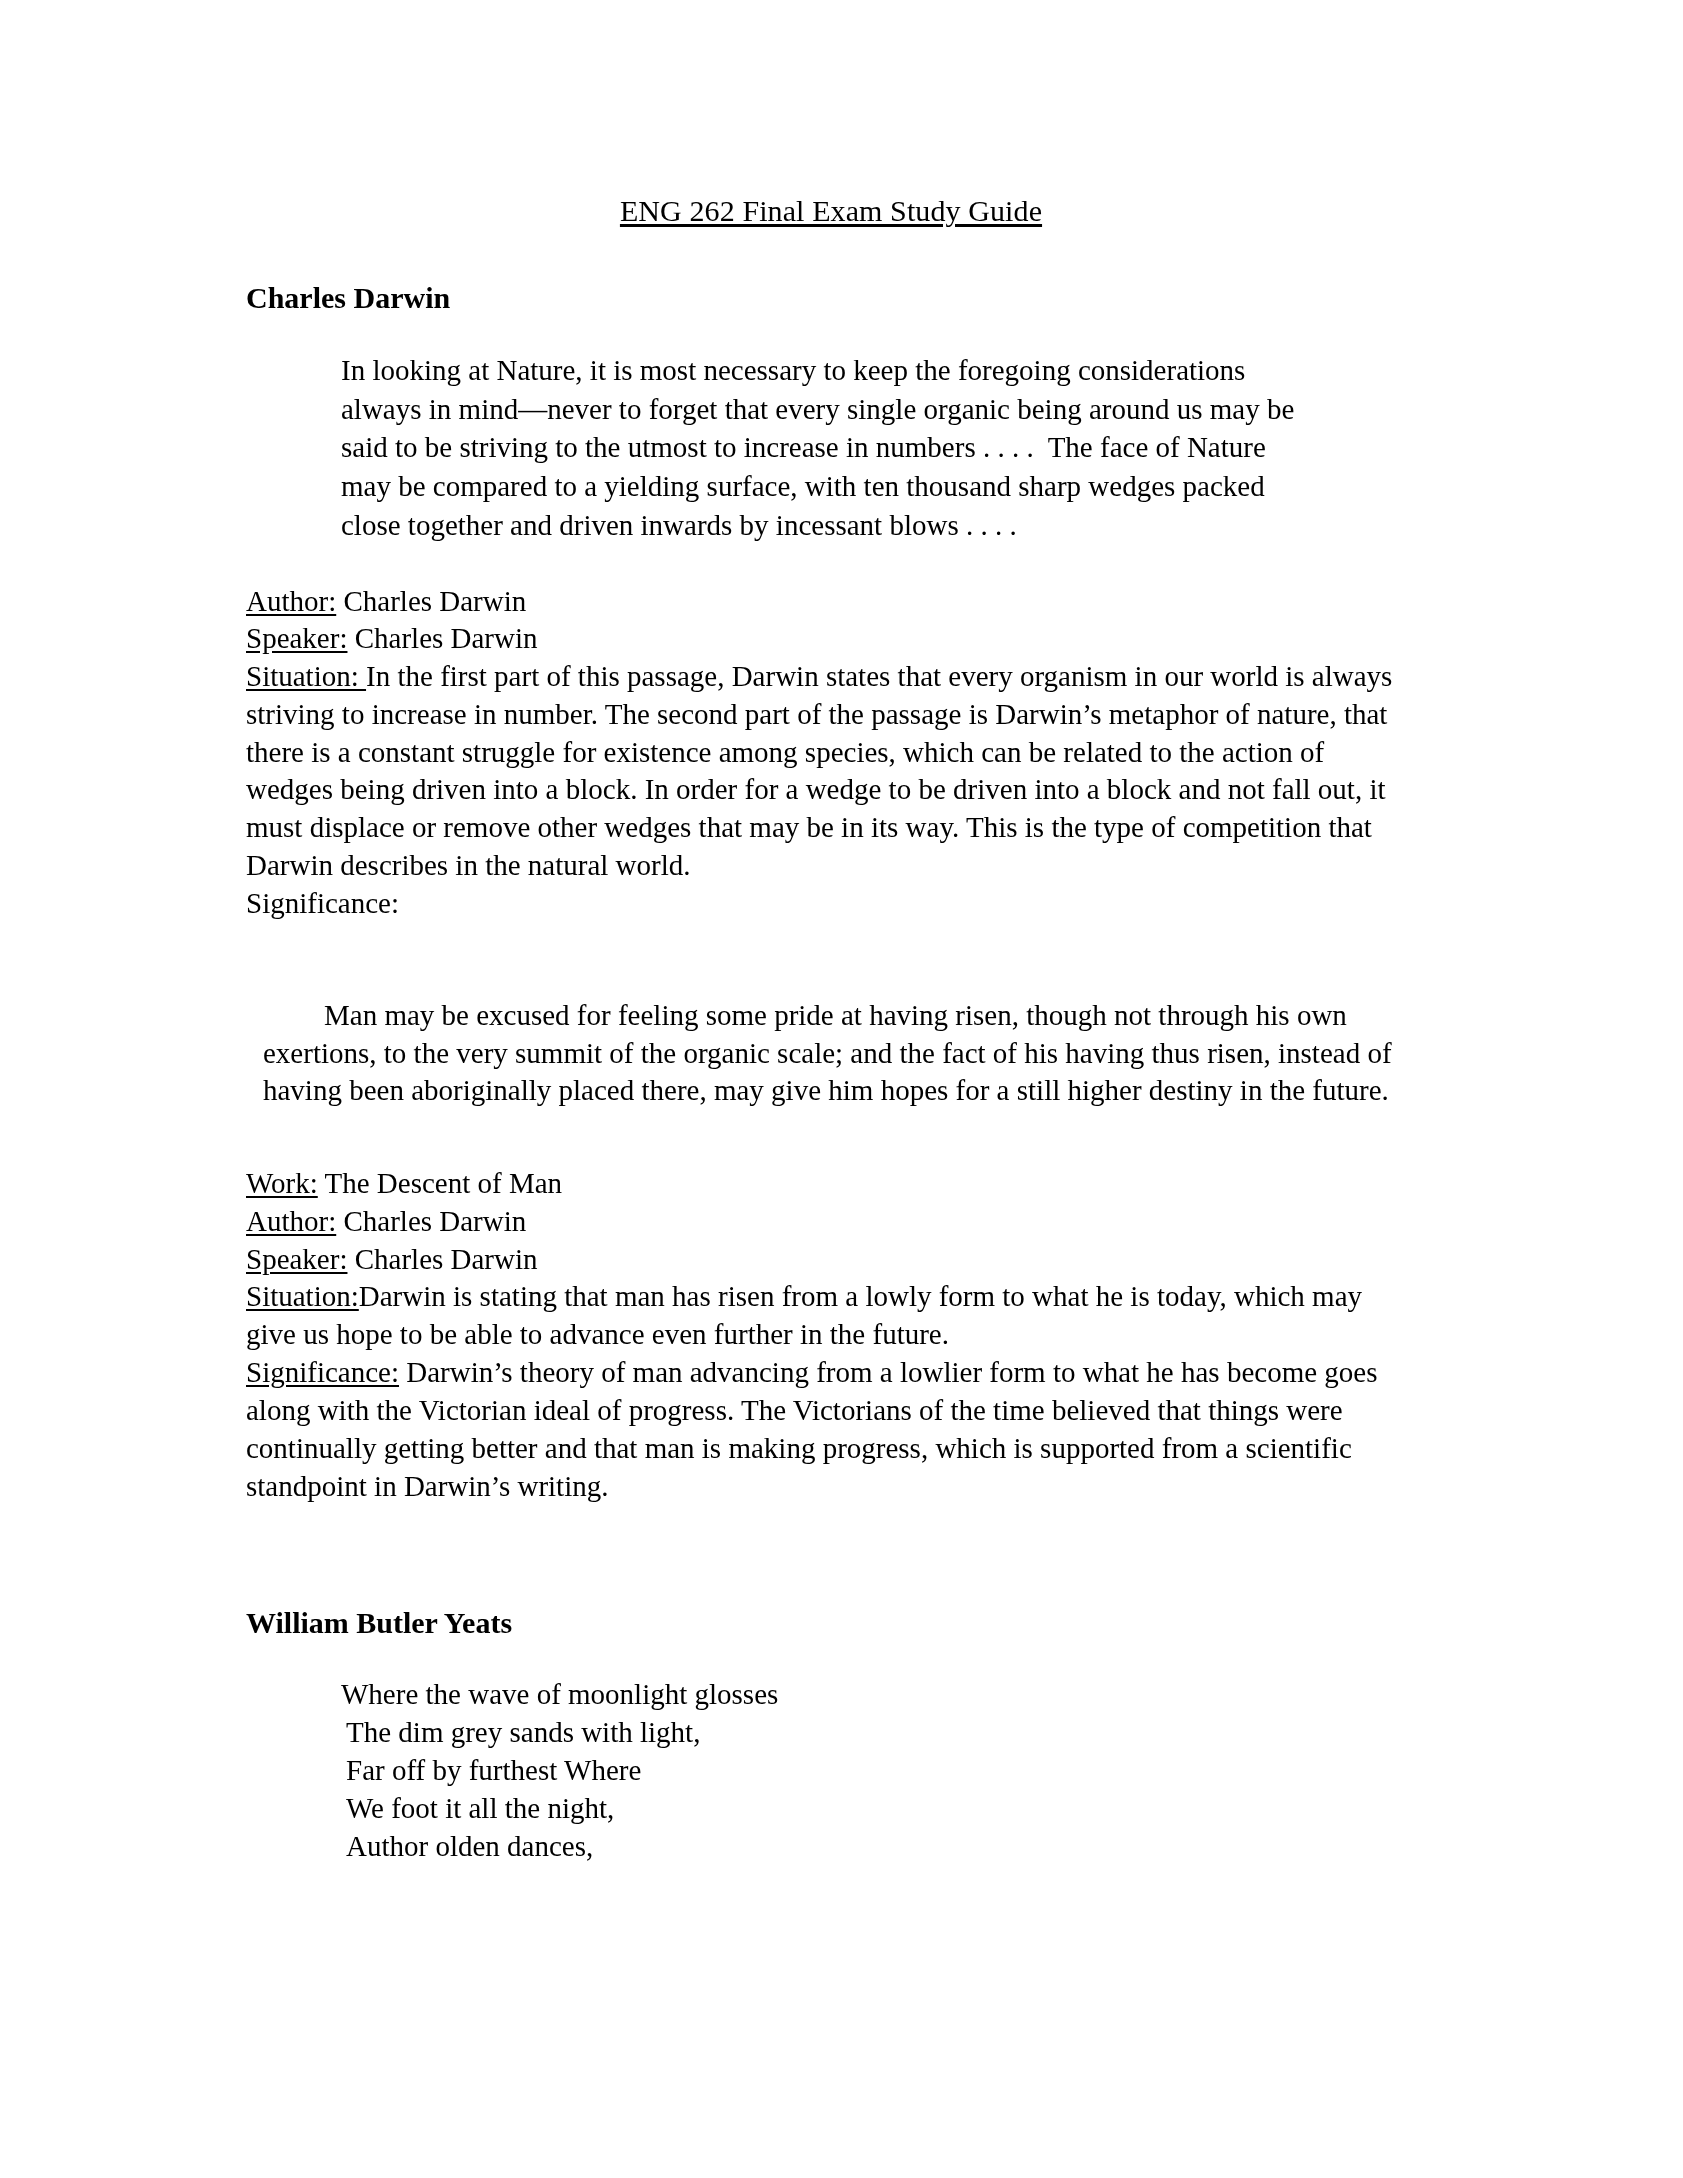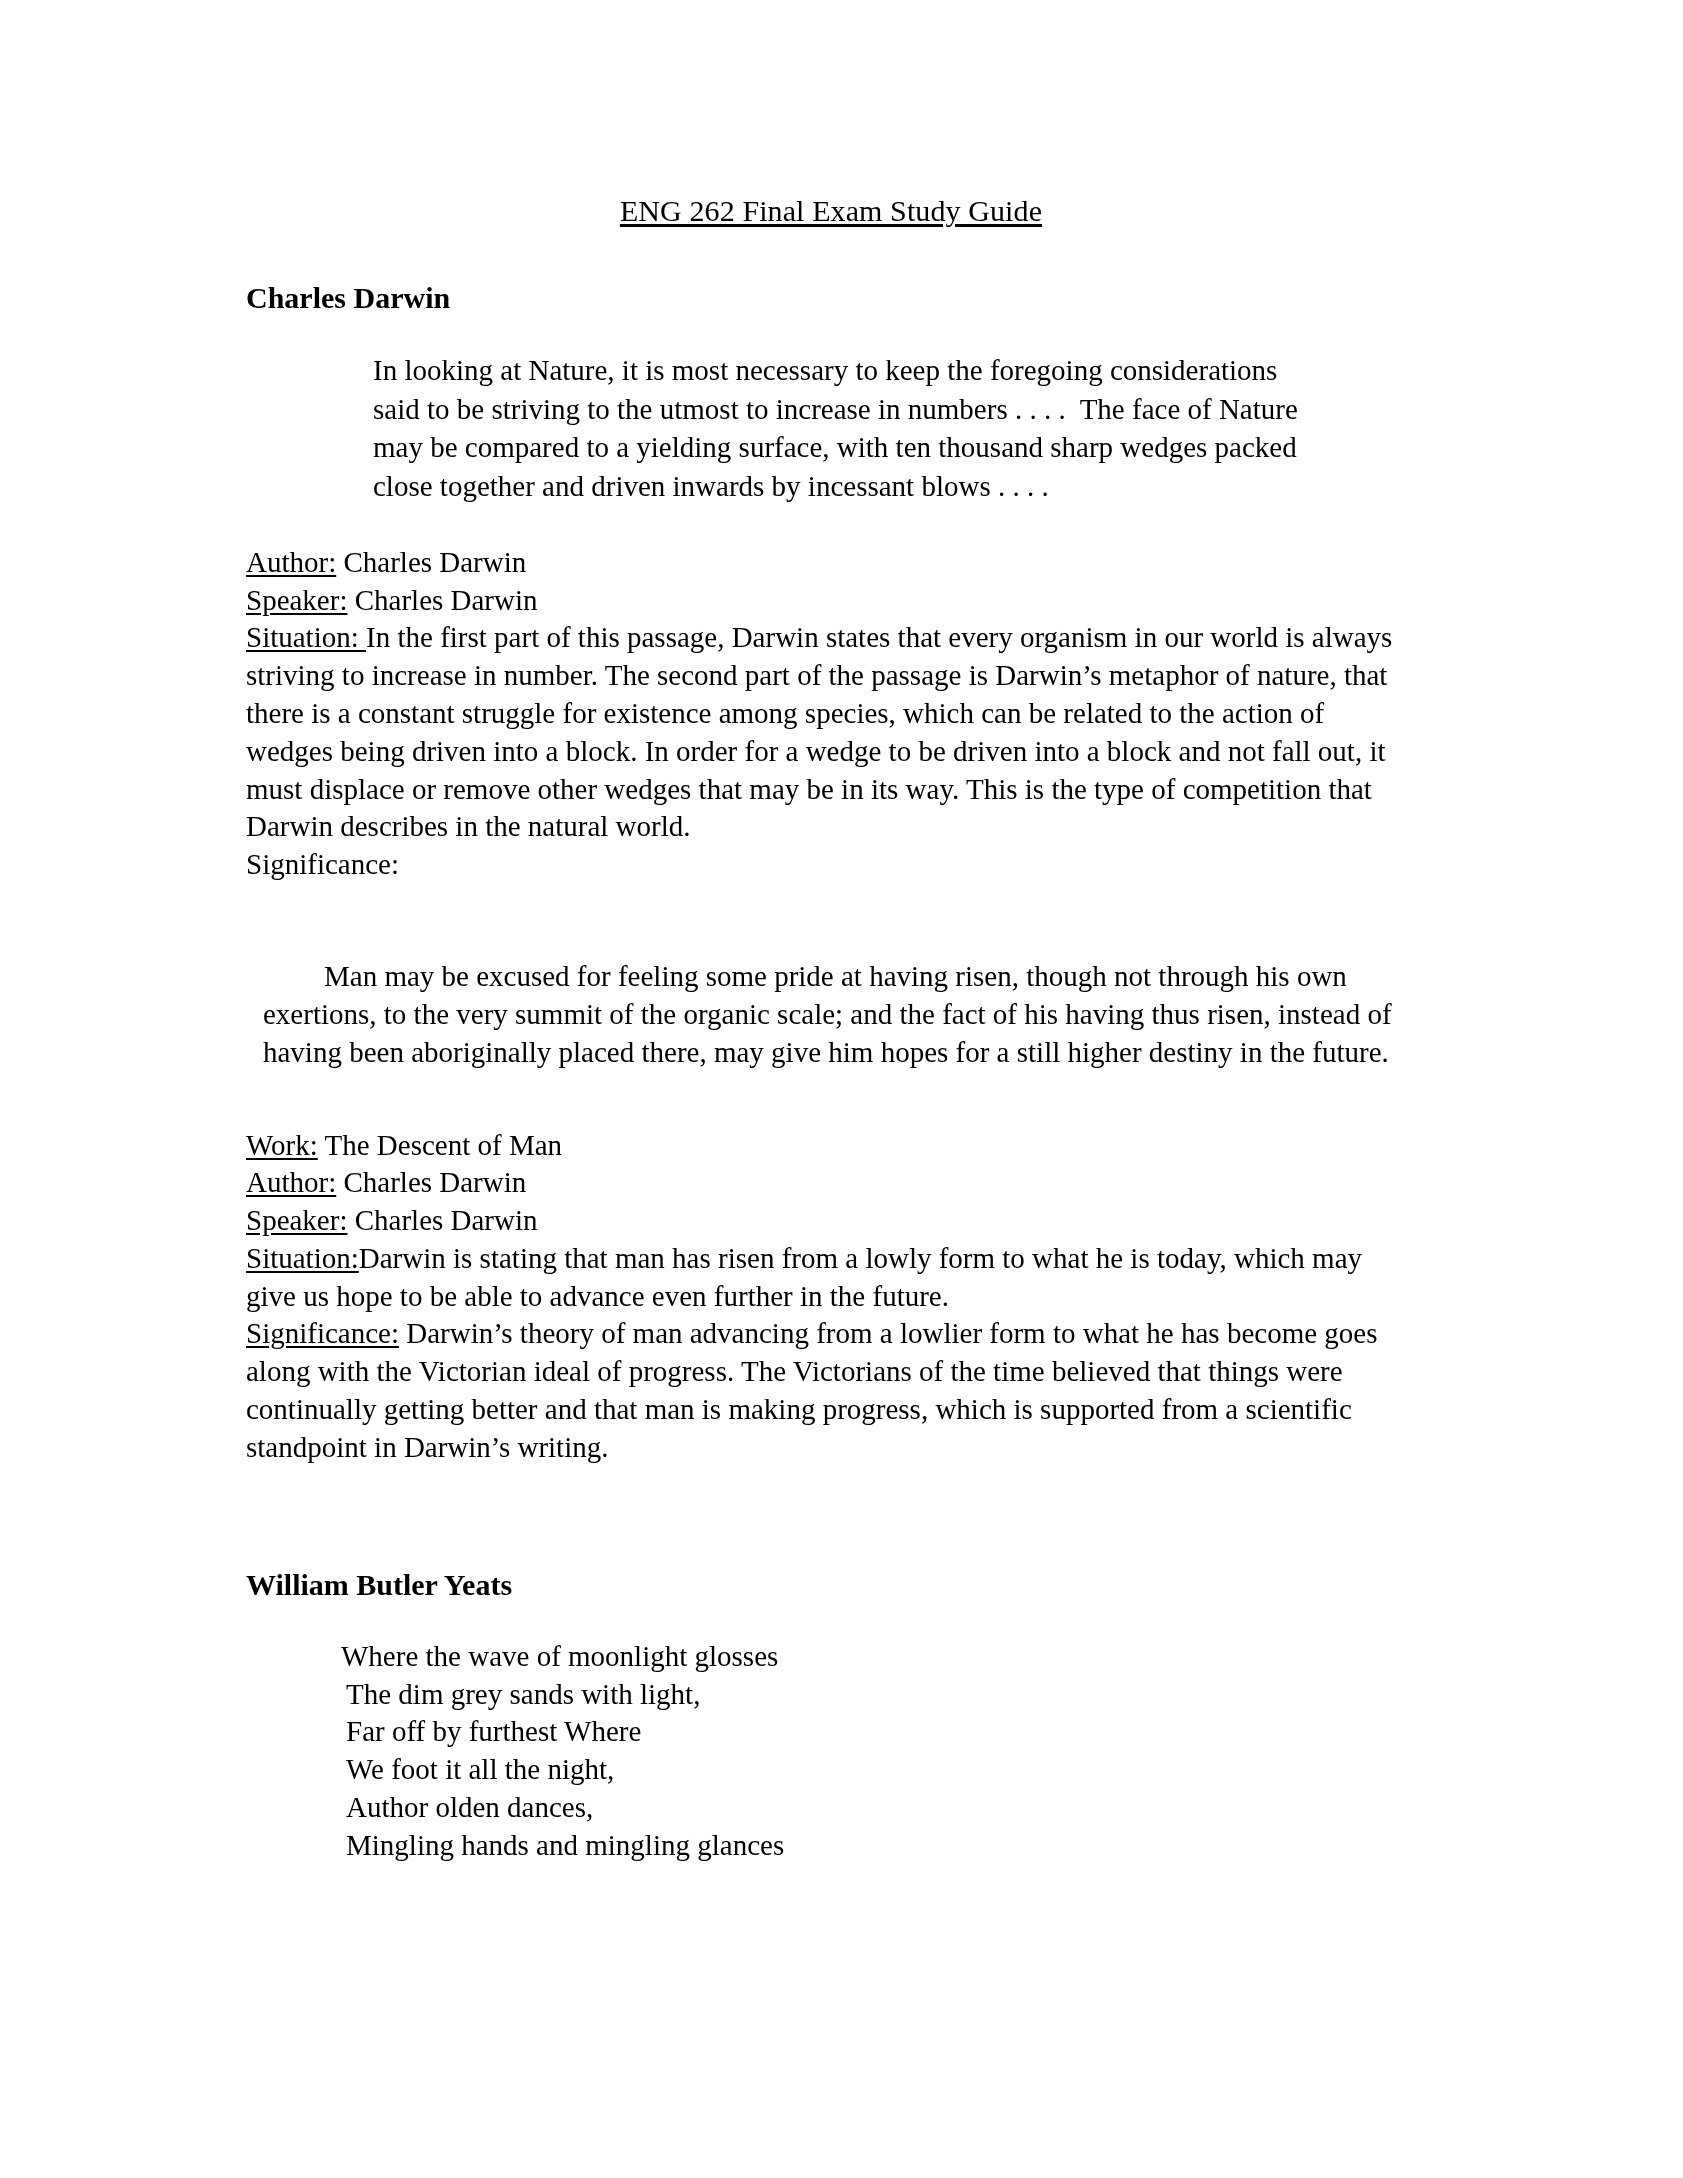--- a/index.html
+++ b/index.html
@@ -54,21 +54,21 @@
 
   
   .blockquote {
     margin: 0;
     padding: 0 0 0 95px;
     width: 990px;
     font-size: 29px;
     line-height: 1.335;
     text-align: left;
   }
-  .blockquote div { white-space: pre-wrap; margin-left: 32px; }
+  .blockquote div { white-space: pre-wrap; }
 
   
   .field-line {
     font-size: 29px;
     line-height: 1.30;
     margin: 0;
   }
   .label-u {
     text-decoration: underline;
     text-underline-offset: 3px;
@@ -112,20 +112,21 @@
     </div>
 
     <div class="spacer-lg"></div>
 
     <div class="section-heading">Charles Darwin</div>
 
     <div class="spacer-md"></div>
 
     <div class="blockquote">
       <div>In looking at Nature, it is most necessary to keep the foregoing considerations</div>
+      <div>always in mind—never to forget that every single organic being around us may be</div>
       <div>said to be striving to the utmost to increase in numbers . . . .  The face of Nature</div>
       <div>may be compared to a yielding surface, with ten thousand sharp wedges packed</div>
       <div>close together and driven inwards by incessant blows . . . .</div>
     </div>
 
     <div class="spacer-md"></div>
 
     <div class="field-line">
       <span class="label-u">Author:</span><span> Charles Darwin</span>
     </div>

